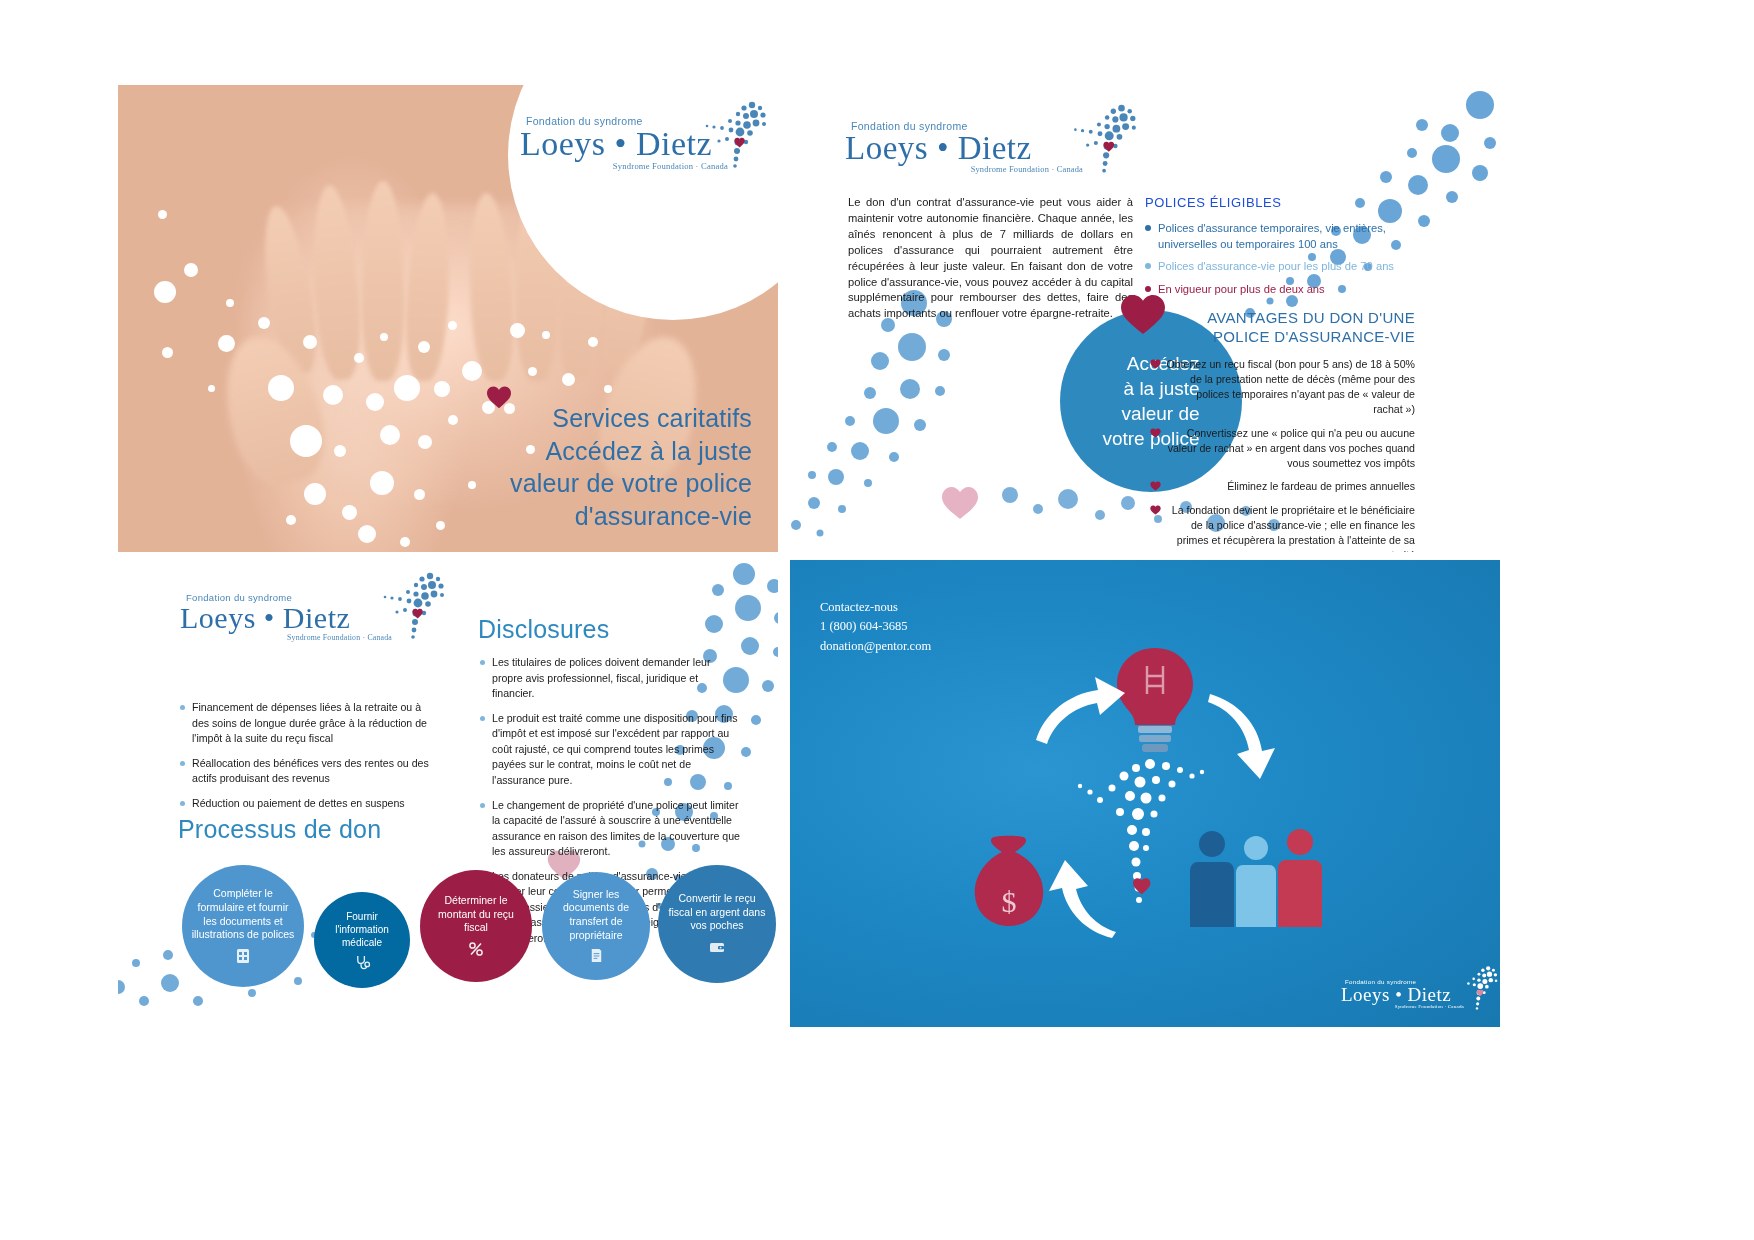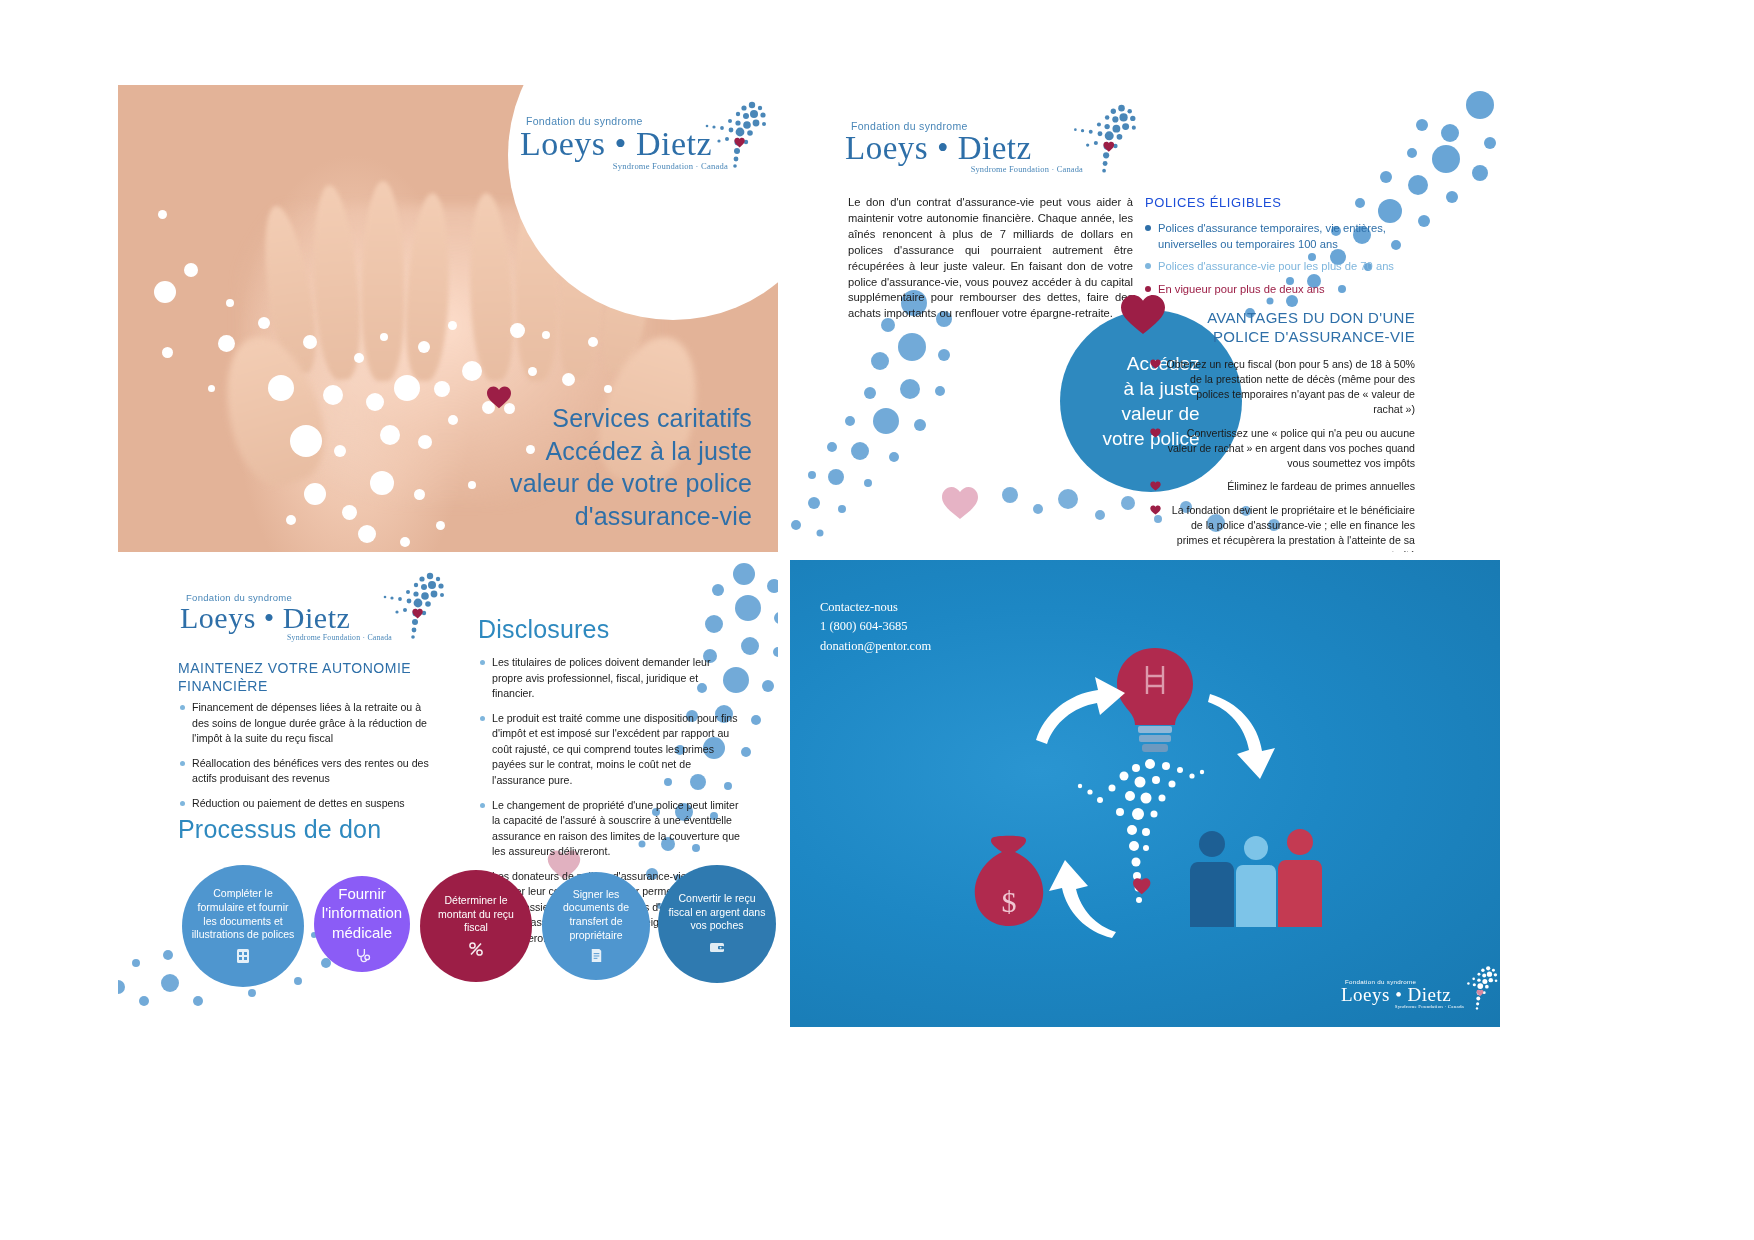--- a/index.html
+++ b/index.html
@@ -460,24 +460,20 @@
           <circle cx="41" cy="67" r="1.8"></circle>
         <circle cx="20" cy="28" r="1.6"></circle>
           <circle cx="13" cy="27" r="1.3"></circle>
         <circle cx="33" cy="40" r="2"></circle>
           <circle cx="25" cy="42" r="1.6"></circle>
       </g>
       <path d="M44 47c-2.4-2-3.6-3.6-3.6-5.4 0-1.6 1.2-2.8 2.8-2.8 1 0 1.9.5 2.4 1.3.5-.8 1.4-1.3 2.4-1.3 1.6 0 2.8 1.2 2.8 2.8 0 1.8-1.2 3.4-3.6 5.4l-1.6 1.4-1.6-1.4z" fill="#9c1e46"></path>
     </svg>
   </div>
 
-  <div id="p3-h1">
-    <div>MAINTENEZ VOTRE AUTONOMIE</div>
-    <div>FINANCIÈRE</div>
-  </div>
   <ul class="grey-bullets" id="p3-list">
     <li>Financement de dépenses liées à la retraite ou à des soins de longue durée grâce à la réduction de l'impôt à la suite du reçu fiscal</li>
     <li>Réallocation des bénéfices vers des rentes ou des actifs produisant des revenus</li>
     <li>Réduction ou paiement de dettes en suspens</li>
   </ul>
 
   <div id="p3-h2">Processus de don</div>
 
   <div id="p3-disc-title">Disclosures</div>
   <ul class="grey-bullets" id="p3-disc">
@@ -493,21 +489,21 @@
       <rect x="3" y="2" width="12" height="14" rx="1.5" fill="#fff" opacity=".95"></rect>
       <g fill="#4f96cf">
           <rect x="5" y="5" width="3" height="3"></rect>
           <rect x="10" y="5" width="3" height="3"></rect>
           <rect x="5" y="10" width="3" height="3"></rect>
           <rect x="10" y="10" width="3" height="3"></rect>
         </g>
     </svg>
   </div>
 
-  <div class="proc" style="left:196px;top:316px;width:96px;height:96px;background:#8b5cf6;font-size:15px;line-height:1.3;">
+  <div class="proc" style="left:196px;top:332px;width:96px;height:96px;background:#0369a1;font-size:10px;line-height:1.3;">
     <div class="ptxt">Fournir l'information médicale</div>
     <svg class="picon" width="17" height="17" viewBox="0 0 18 18">
       <path d="M4 2v4.5a3.5 3.5 0 0 0 7 0V2" stroke="#fff" stroke-width="1.4" fill="none"></path>
       <circle cx="14" cy="11" r="2.4" stroke="#fff" stroke-width="1.4" fill="none"></circle>
       <path d="M7.5 10v2.5a3 3 0 0 0 6 0V13" stroke="#fff" stroke-width="1.4" fill="none"></path>
     </svg>
   </div>
 
   <div class="proc" style="left:302px;top:310px;width:112px;height:112px;background:#9c1e46;font-size:10.5px;line-height:1.3;">
     <div class="ptxt">Déterminer le montant du reçu fiscal</div>

